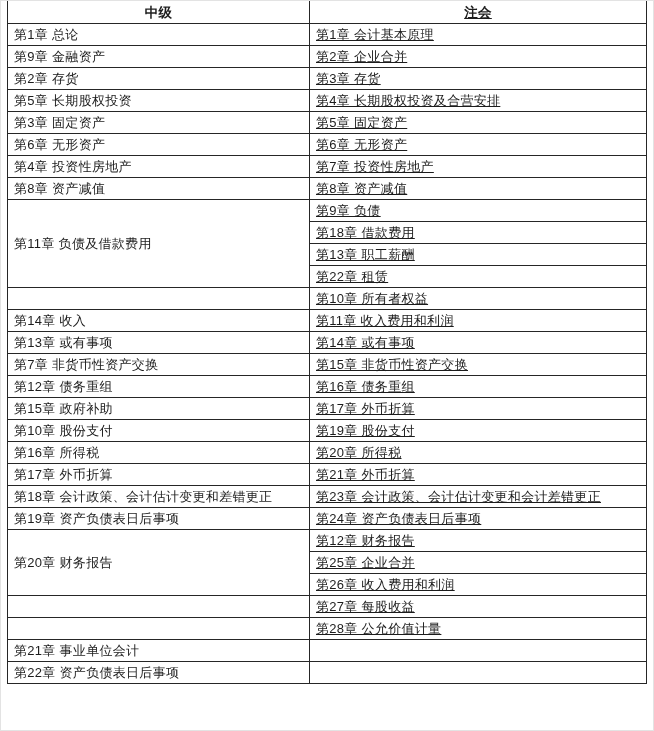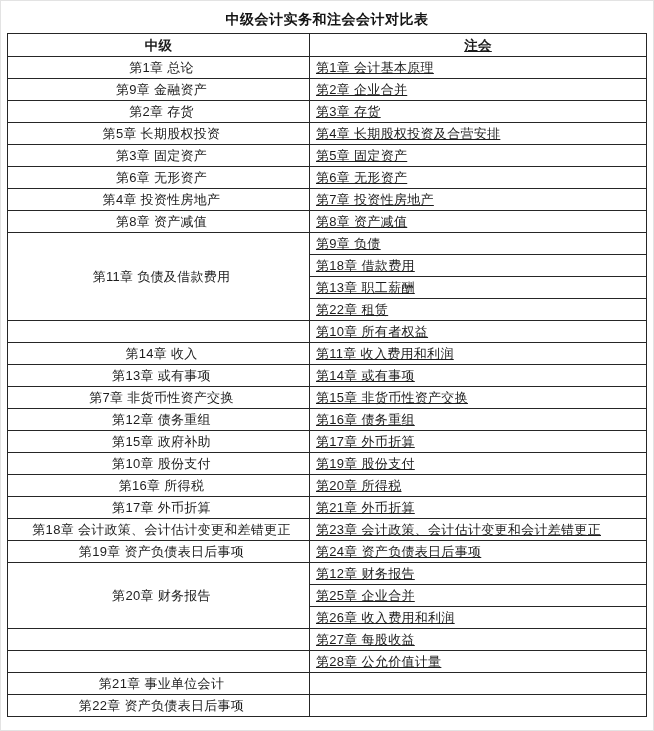--- a/index.html
+++ b/index.html
@@ -46,29 +46,28 @@
     letter-spacing: 0.3px;
   }
   table.cmp th {
     font-weight: bold;
     text-align: center;
     height: 22px;
     padding: 0;
     font-size: 13.5px;
     margin-top: 36px;
   }
-  th.col-left, td.c-left { width: 301px; text-align: center; }
+  th.col-left, td.c-left { width: 301px; }
   th.col-right, td.c-right { width: 336px; text-decoration: underline; }
   td.red { color: var(--red, #e63229); }
 </style>
 </head>
 <body>
 
 <div class="page">
-  <div class="doc-title">中级会计实务和注会会计对比表</div>
 
   <table class="cmp">
     <thead>
       <tr>
         <th class="col-left">中级</th>
         <th class="col-right">注会</th>
       </tr>
     </thead>
     <tbody id="rows">
         <tr>

